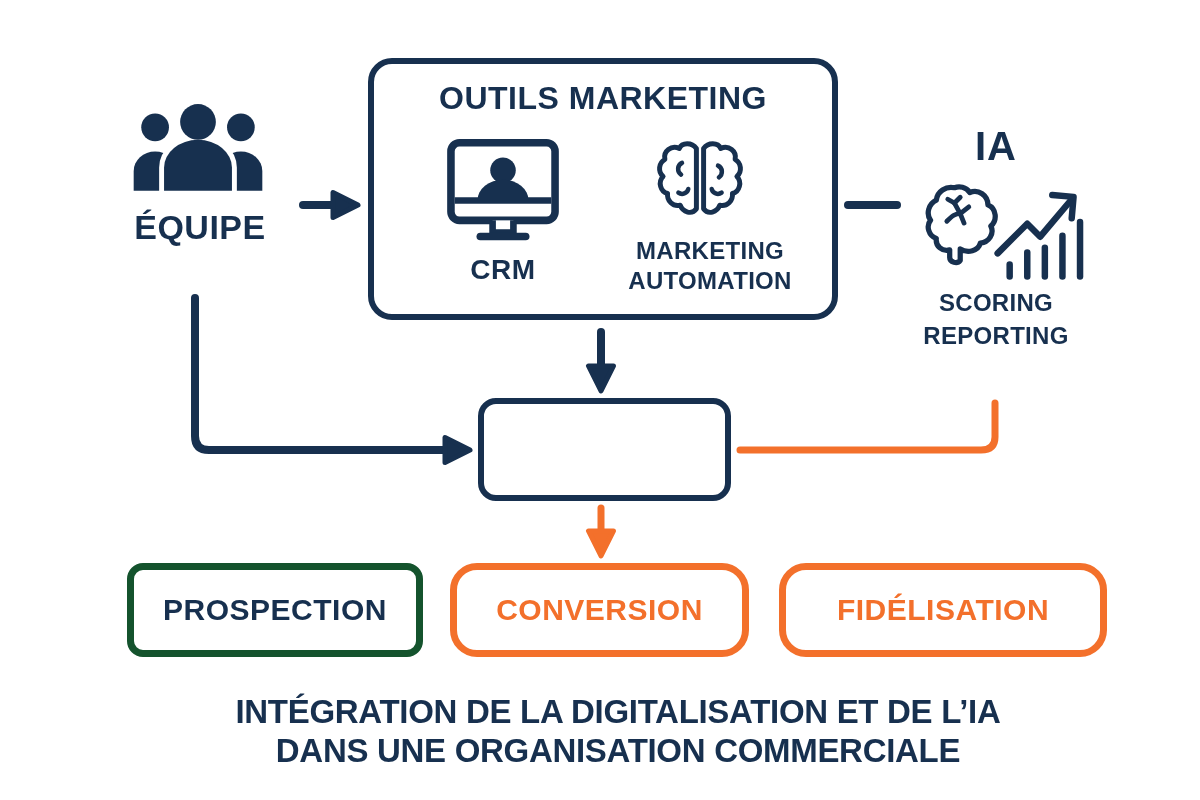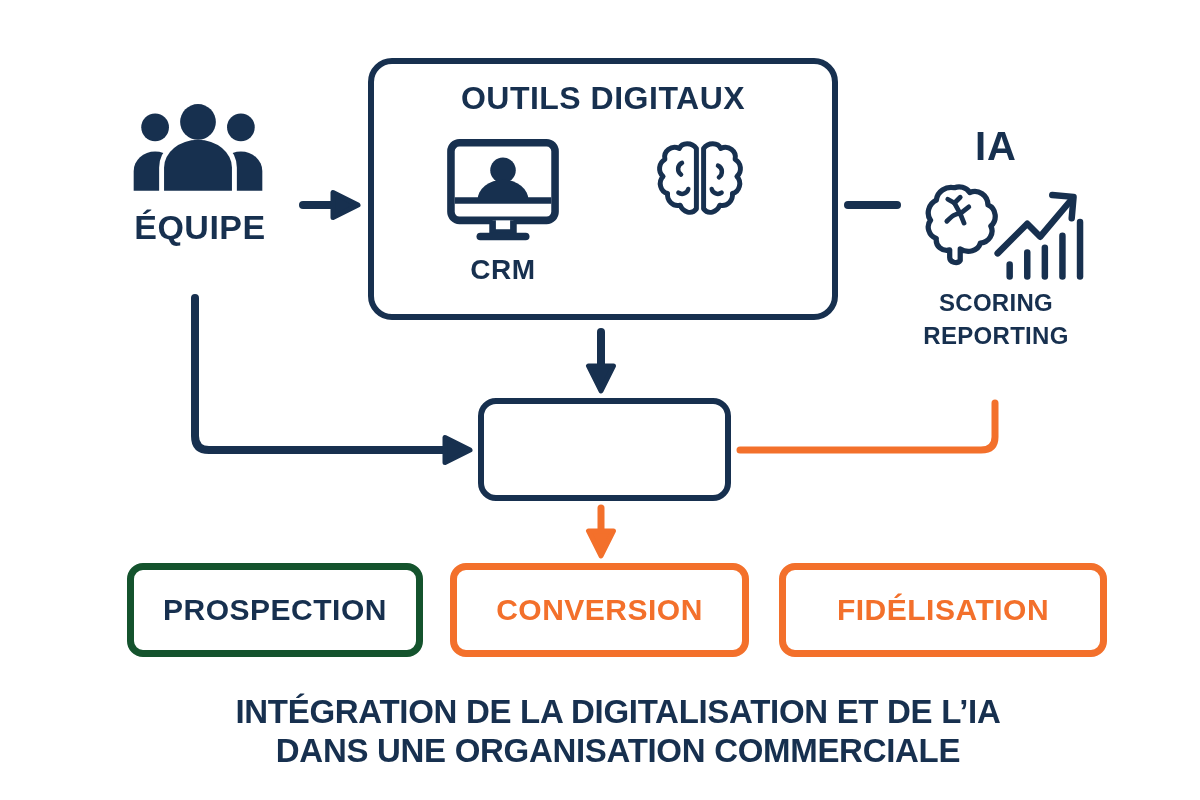--- a/index.html
+++ b/index.html
@@ -14,21 +14,21 @@
   .orange{color:#F3702B;}
   svg{display:block;}
   
   .outline-box{
     position:absolute;box-sizing:border-box;background:#ffffff;
     display:flex;align-items:center;justify-content:center;
   }
   .tools-box{border:6px solid #17304F;border-radius:24px;}
   .hub-box{border:6px solid #17304F;border-radius:18px;}
   .funnel-box{border:7px solid #14532d;border-radius:16px;}
-  .funnel-box.orange-border{border-color:#F3702B;}
+  .funnel-box.orange-border{border-color:#F3702B;border-radius:27px;}
   
   .team-label{font-size:34px;line-height:34px;font-weight:700;letter-spacing:.5px;}
   .tools-title{font-size:32px;font-weight:700;letter-spacing:.5px;}
   .icon-label{font-size:28px;font-weight:700;letter-spacing:.5px;}
   .icon-label-sm{font-size:24px;line-height:30px;font-weight:700;letter-spacing:.3px;}
   .ia-title{font-size:40px;font-weight:700;letter-spacing:1px;}
   .ia-caption{font-size:24px;line-height:33px;font-weight:700;letter-spacing:.3px;}
   .funnel-label{font-size:30px;font-weight:700;letter-spacing:.5px;}
   .caption{font-size:33px;line-height:39px;font-weight:700;letter-spacing:-0.3px;}
   .z1{z-index:1;} .z2{z-index:2;}
@@ -86,21 +86,21 @@
         <path d="M37,98 L37,72 a38,31 0 0 1 76,0 L113,98 Z"></path>
       </g>
     </svg>
   </div>
 
   <div class="abs z2 center team-label navy" style="left:40px;top:210px;width:320px;">
     <div>ÉQUIPE</div>
   </div>
 
   <div class="outline-box tools-box z2" style="left:368px;top:58px;width:470px;height:262px;"></div>
-  <div class="abs z2 center tools-title navy" style="left:368px;top:80px;width:470px;">OUTILS DIGITAUX</div>
+  <div class="abs z2 center tools-title navy" style="left:368px;top:80px;width:470px;">OUTILS MARKETING</div>
 
   <div class="abs z2" style="left:446px;top:138px;">
     <svg width="114" height="106" viewBox="0 0 120 112">
       <rect x="5" y="5" width="110" height="82" rx="9" fill="#ffffff" stroke="#17304F" stroke-width="8"></rect>
       <line x1="9" y1="66" x2="111" y2="66" stroke="#17304F" stroke-width="7"></line>
       <circle cx="60" cy="34" r="13.5" fill="#17304F"></circle>
       <path d="M33,66 a27,22 0 0 1 54,0 Z" fill="#17304F"></path>
       <path d="M49,87 L49,100 L71,100 L71,87" fill="#ffffff" stroke="#17304F" stroke-width="7"></path>
       <line x1="36" y1="104" x2="84" y2="104" stroke="#17304F" stroke-width="8" stroke-linecap="round"></line>
     </svg>
@@ -113,20 +113,24 @@
         <path d="M46,11 C41,4 30,4 27,11 C18,7 9,14 11,23 C4,27 3,37 9,42 C3,48 6,59 14,61 C13,69 20,76 28,74 C31,82 41,85 46,78 L46,11 Z"></path>
         <path d="M54,11 C59,4 70,4 73,11 C82,7 91,14 89,23 C96,27 97,37 91,42 C97,48 94,59 86,61 C87,69 80,76 72,74 C69,82 59,85 54,78 L54,11 Z"></path>
       </g>
       <g fill="none" stroke="#17304F" stroke-width="5" stroke-linecap="round">
         <path d="M30,27 a7.5,7.5 0 0 0 -1,13"></path>
         <path d="M37,56 a7,7 0 0 1 -11,4"></path>
         <path d="M70,30 a7.5,7.5 0 0 1 1,13"></path>
         <path d="M63,56 a7,7 0 0 0 11,4"></path>
       </g>
     </svg>
+  </div>
+  <div class="abs z2 center icon-label-sm navy" style="left:605px;top:236px;width:210px;">
+    <div>MARKETING</div>
+    <div>AUTOMATION</div>
   </div>
 
   <div class="abs z2 center ia-title navy" style="left:946px;top:124px;width:100px;">IA</div>
 
   <div class="abs z2" style="left:921px;top:181px;">
     <svg width="88" height="90" viewBox="0 0 92 94">
       <path d="M35,7 C26,5 17,11 16,20 C8,24 5,34 10,41 C5,47 8,57 16,60 C15,68 22,74 30,72 L30,80 C30,85 38,87 41,83 L41,71 C49,76 60,73 62,65 C71,64 77,55 73,47 C80,41 79,29 70,25 C70,15 60,8 51,12 C47,6 40,5 35,7 Z" fill="#ffffff" stroke="#17304F" stroke-width="5.5" stroke-linecap="round" stroke-linejoin="round"></path>
       <g fill="none" stroke="#17304F" stroke-width="5" stroke-linecap="round" stroke-linejoin="round">
         <path d="M27,42 C33,36 36,34 41,34"></path>
         <path d="M41,34 L35,23"></path>

